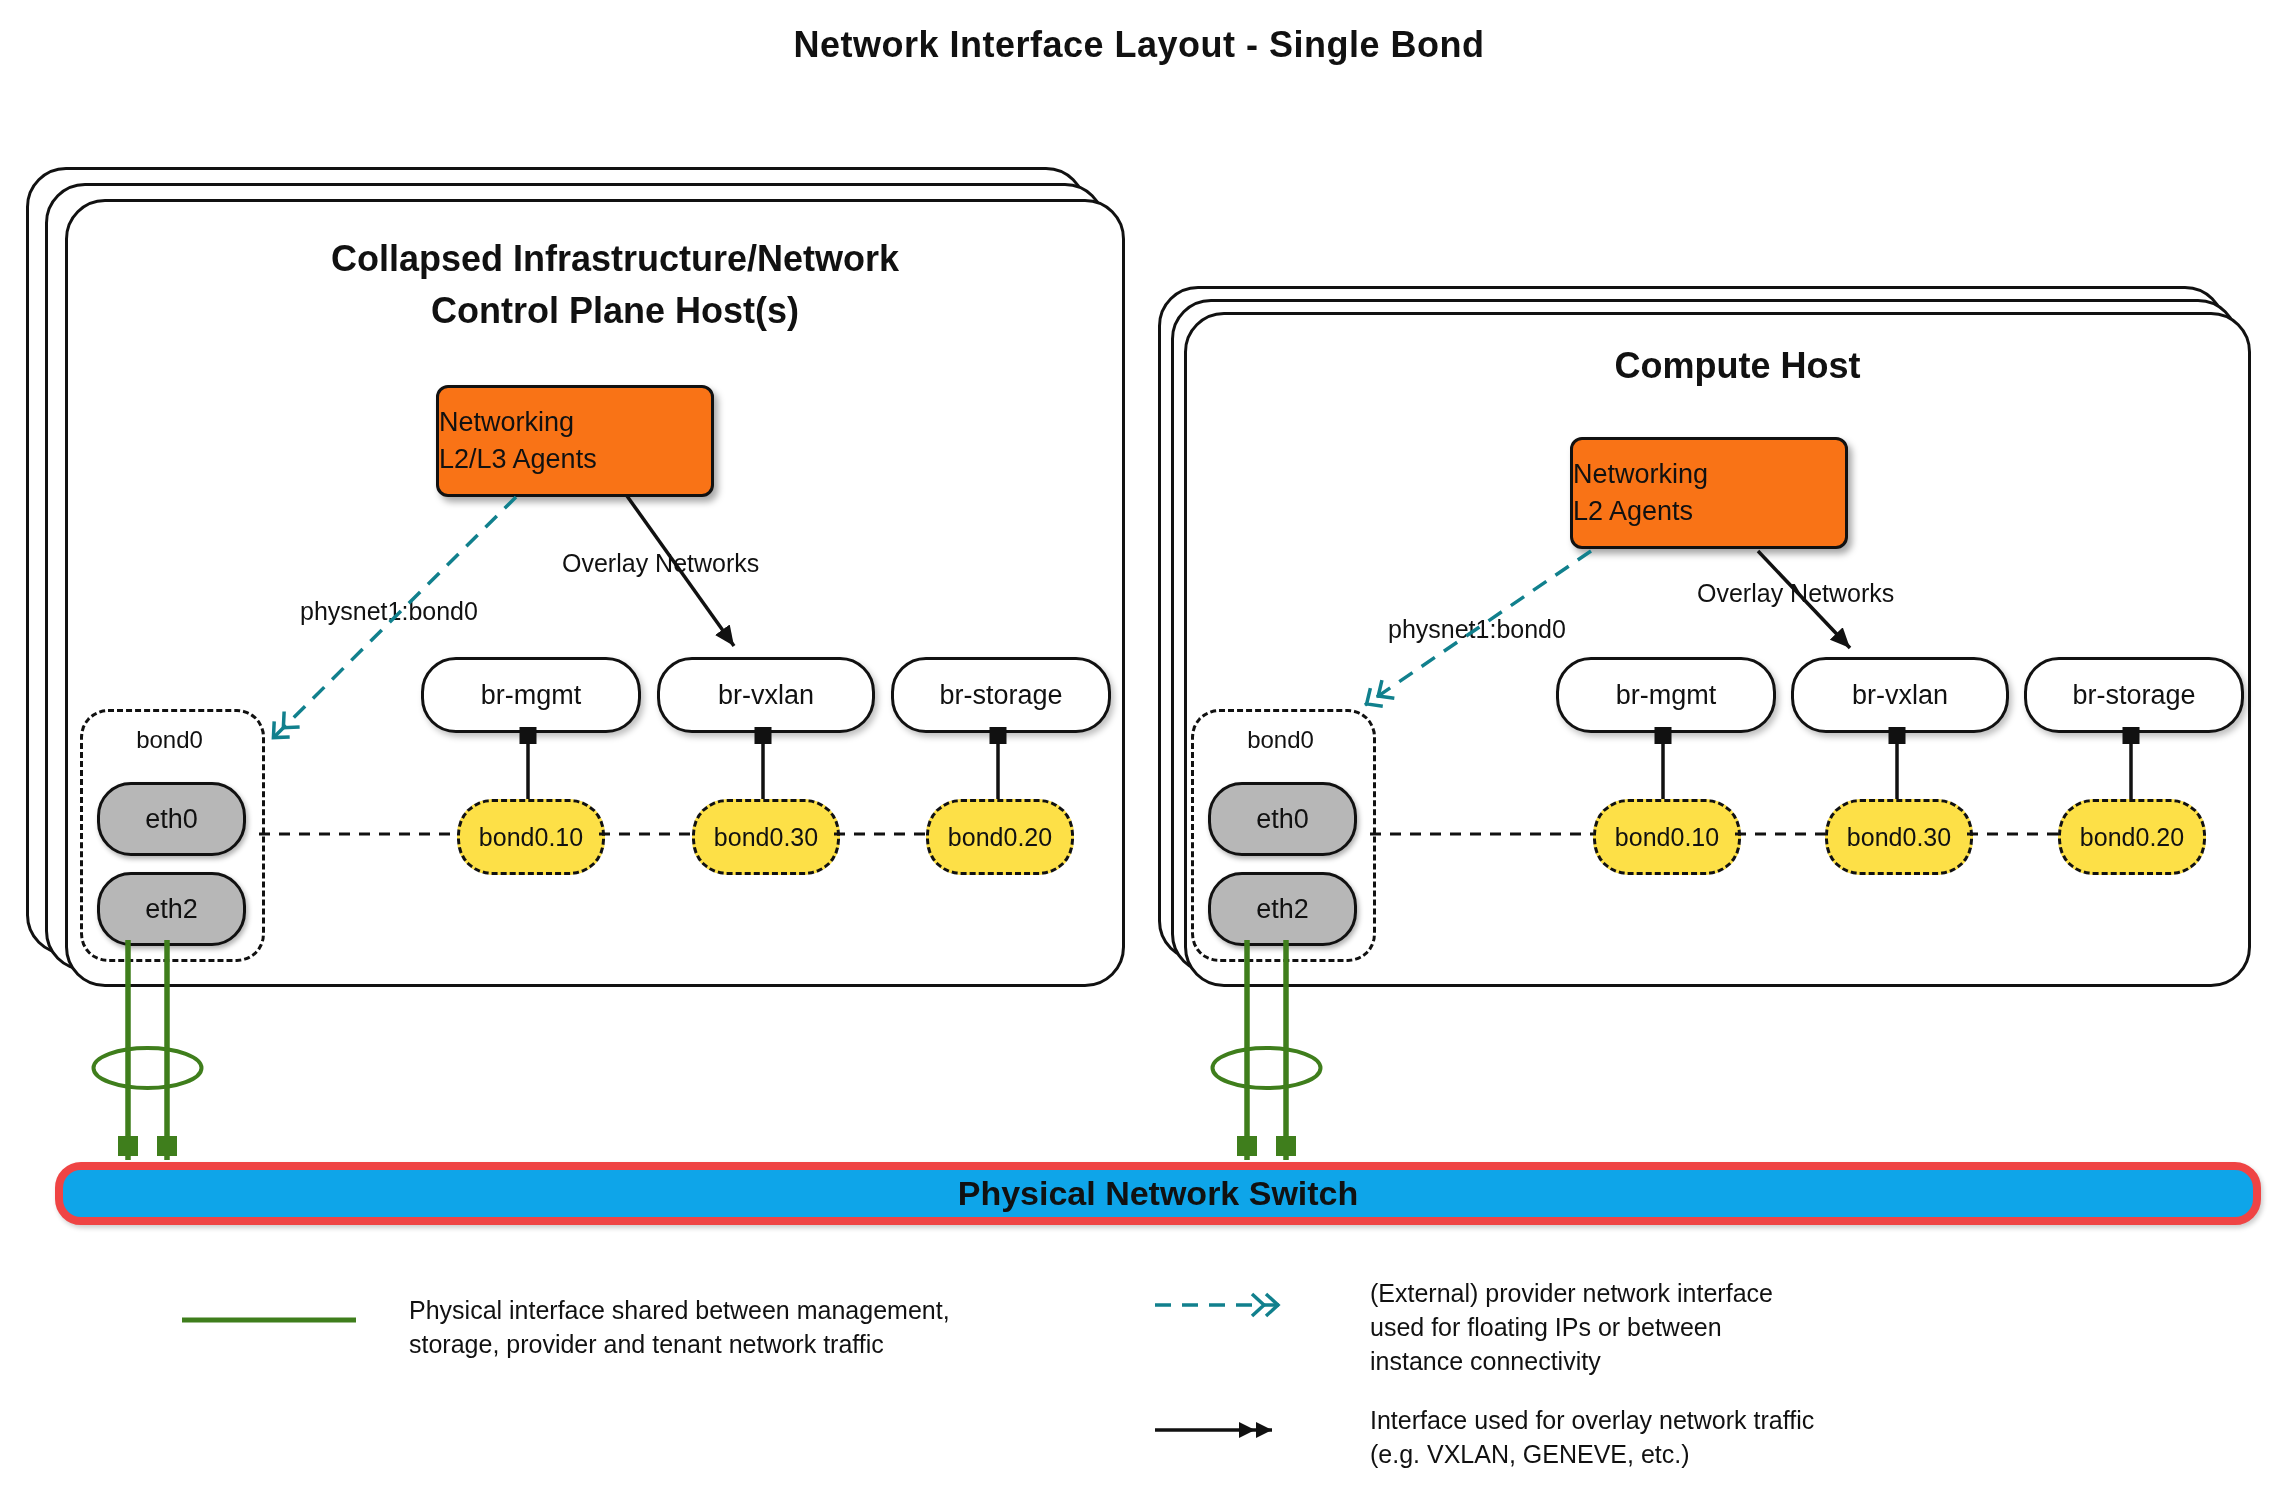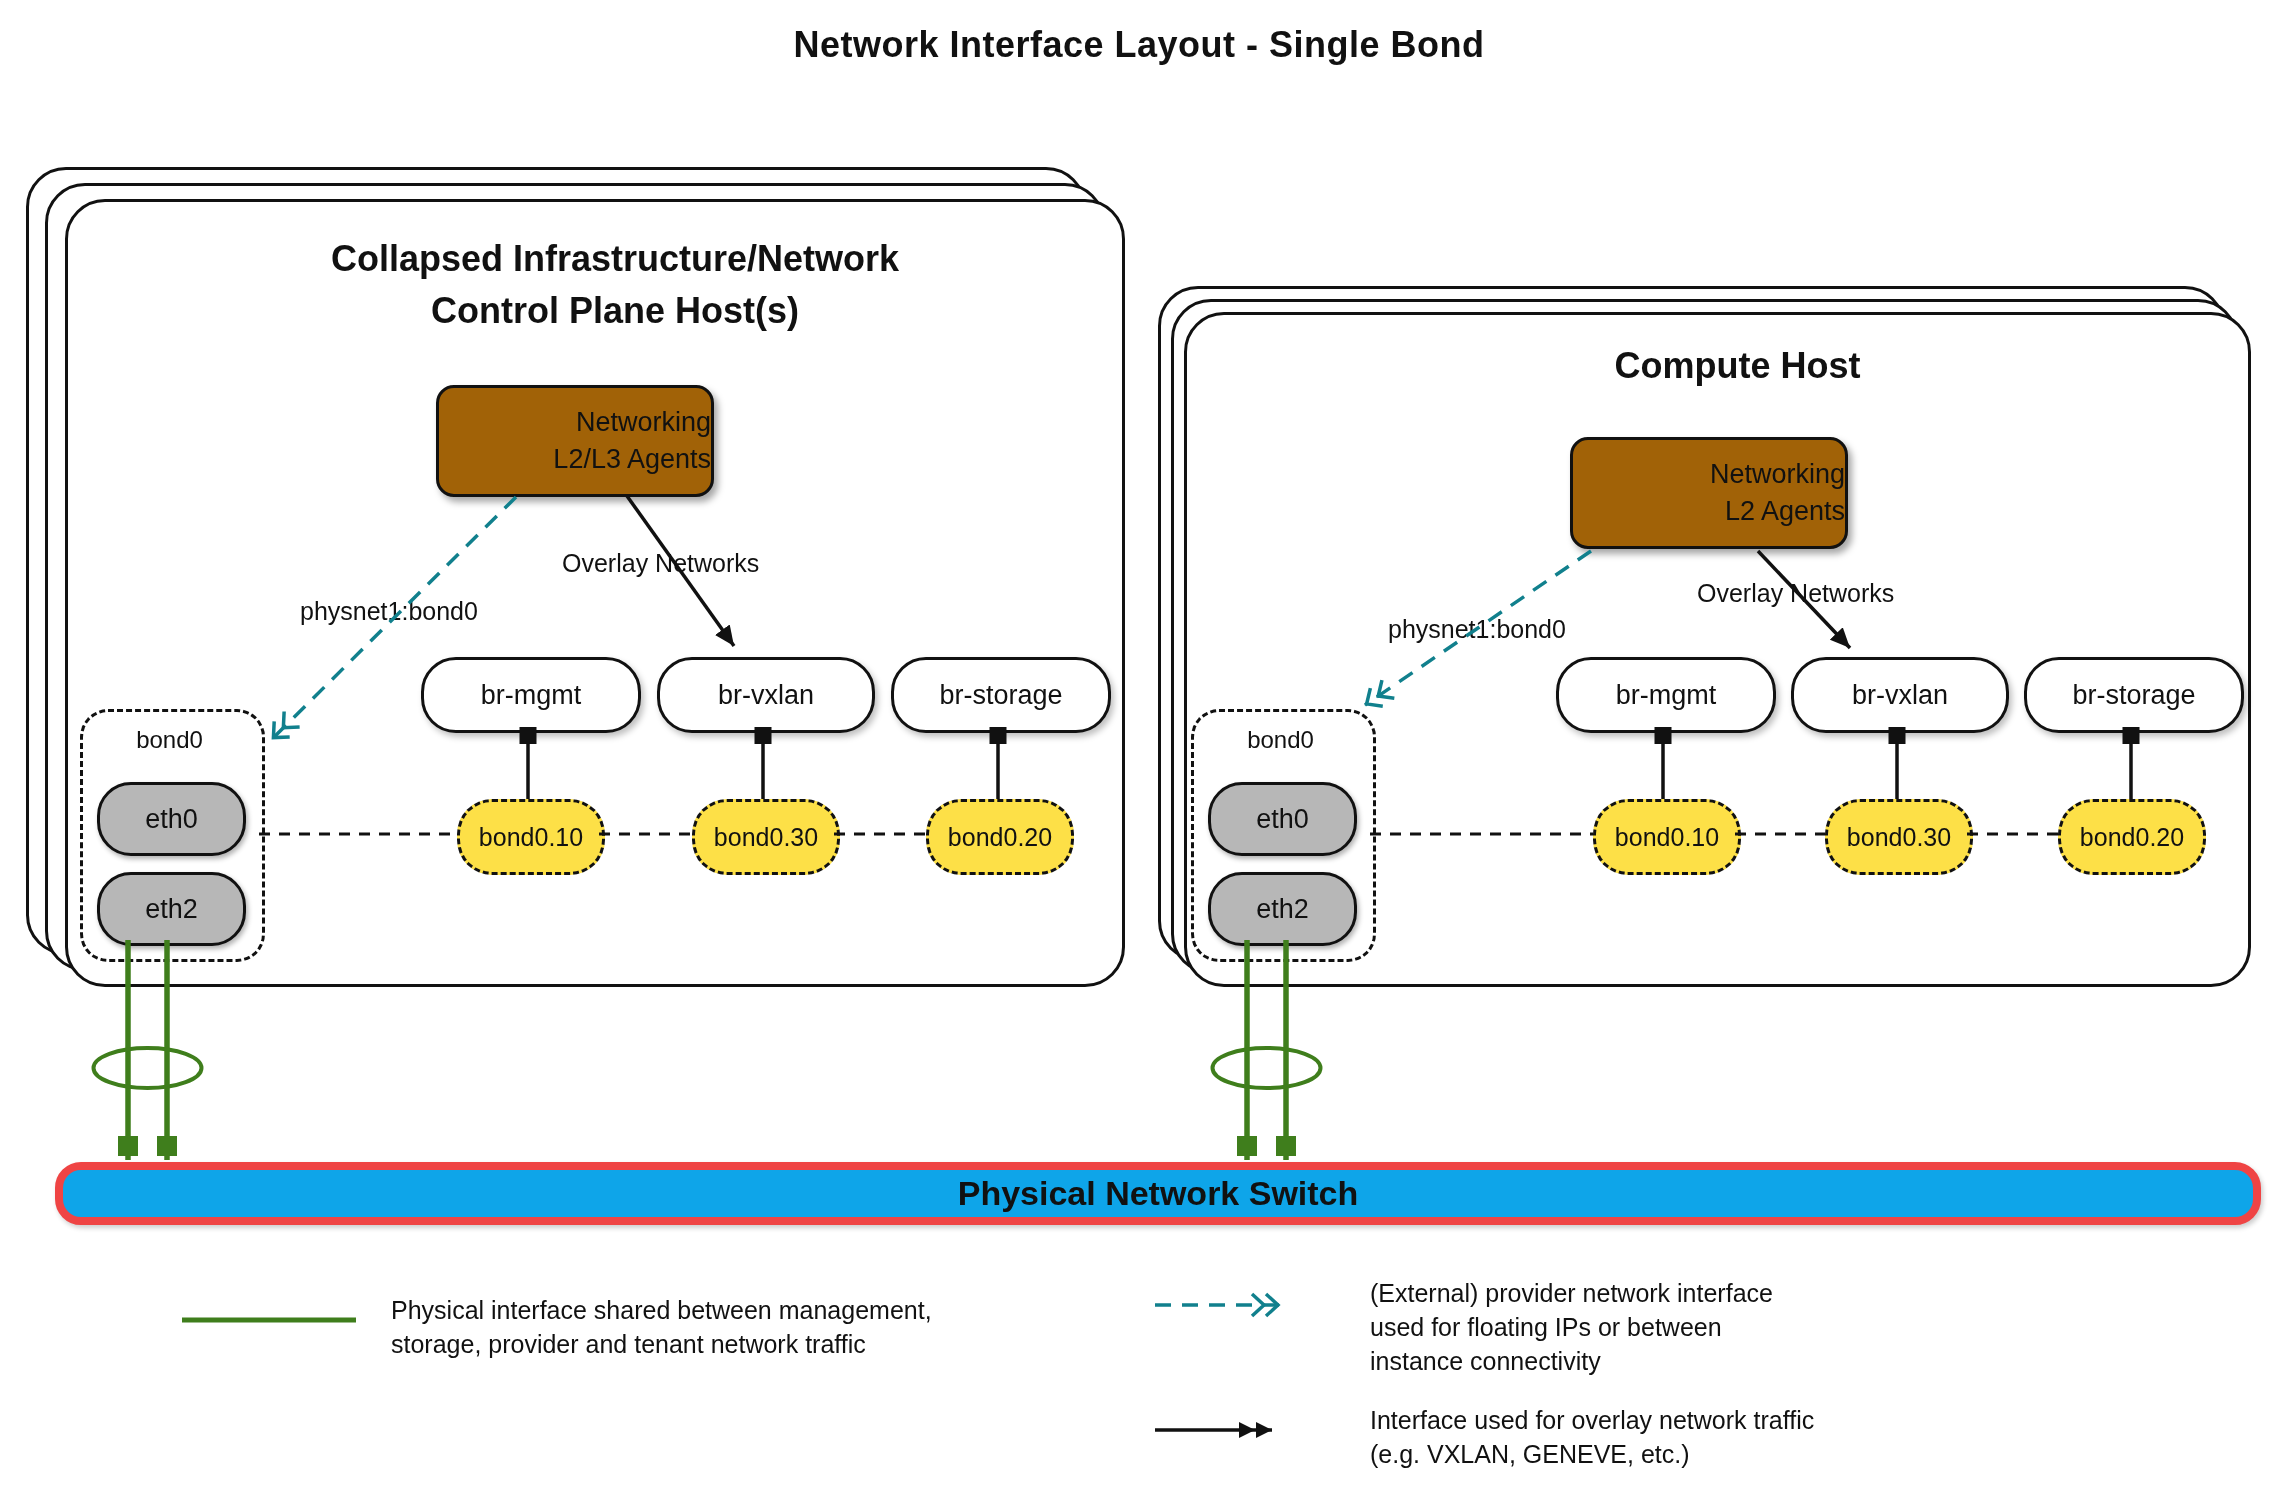--- a/index.html
+++ b/index.html
@@ -10,22 +10,22 @@
   }
   .main-title {
     position:absolute; top:24px; left:0; width:100%; text-align:center;
     font-size:36px; font-weight:bold; letter-spacing:0.5px;
   }
   .host-layer {
     position:absolute; background:#ffffff; border:3px solid #111; border-radius:40px;
   }
   .host-title { position:absolute; text-align:center; font-weight:bold; font-size:36px; line-height:52px;padding-left:23px; }
   .agent {
-    position:absolute; background:#a16207; border:3px solid #111; border-radius:18px;
-    display:flex; flex-direction:column; align-items:flex-end; justify-content:center;
+    position:absolute; background:#f97316; border:3px solid #111; border-radius:12px;
+    display:flex; flex-direction:column; align-items:flex-start; justify-content:center;
     font-size:27px; line-height:37px; box-shadow:4px 5px 7px rgba(0,0,0,0.35);
   }
   .bridge {
     position:absolute; height:70px; background:#ffffff; border:3px solid #111; border-radius:35px;
     display:flex; align-items:center; justify-content:center; font-size:27px;
     box-shadow:3px 4px 6px rgba(0,0,0,0.25);
   }
   .vlan {
     position:absolute; height:70px; width:142px; background:#fde047; border:3px dashed #111; border-radius:35px;
     display:flex; align-items:center; justify-content:center; font-size:25px;
@@ -114,21 +114,21 @@
   <div class="vlan" style="left:1825px; top:799px;">bond0.30</div>
   <div class="vlan" style="left:2058px; top:799px;">bond0.20</div>
 
   <div class="bond-group" style="left:1191px; top:709px; width:179px; height:247px;"></div>
   <div class="bond-label" style="left:1191px; top:726px; width:179px;">bond0</div>
   <div class="nic" style="left:1208px; top:782px;">eth0</div>
   <div class="nic" style="left:1208px; top:872px;">eth2</div>
 
   <div class="switch-bar" style="left:55px; top:1162px; width:2190px; height:47px;">Physical Network Switch</div>
 
-  <div class="legend-text" style="left:391px; top:1293px;">
+  <div class="legend-text" style="left:409px; top:1293px;">
     <div>Physical interface shared between management,</div>
     <div>storage, provider and tenant network traffic</div>
   </div>
   <div class="legend-text" style="left:1370px; top:1276px;">
     <div>(External) provider network interface</div>
     <div>used for floating IPs or between</div>
     <div>instance connectivity</div>
   </div>
   <div class="legend-text" style="left:1370px; top:1403px;">
     <div>Interface used for overlay network traffic</div>

